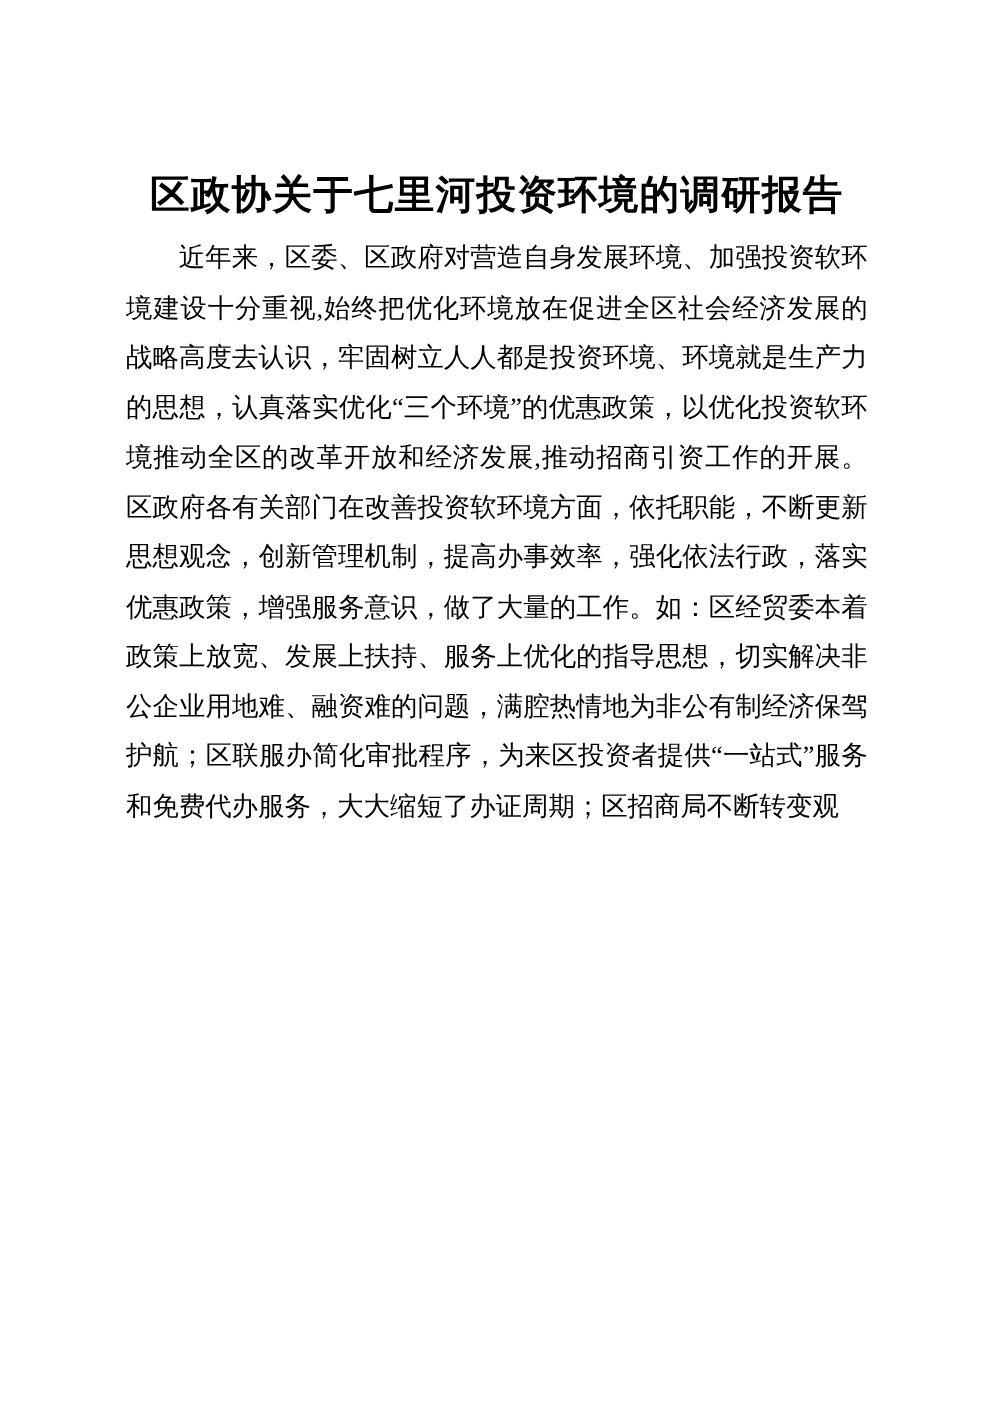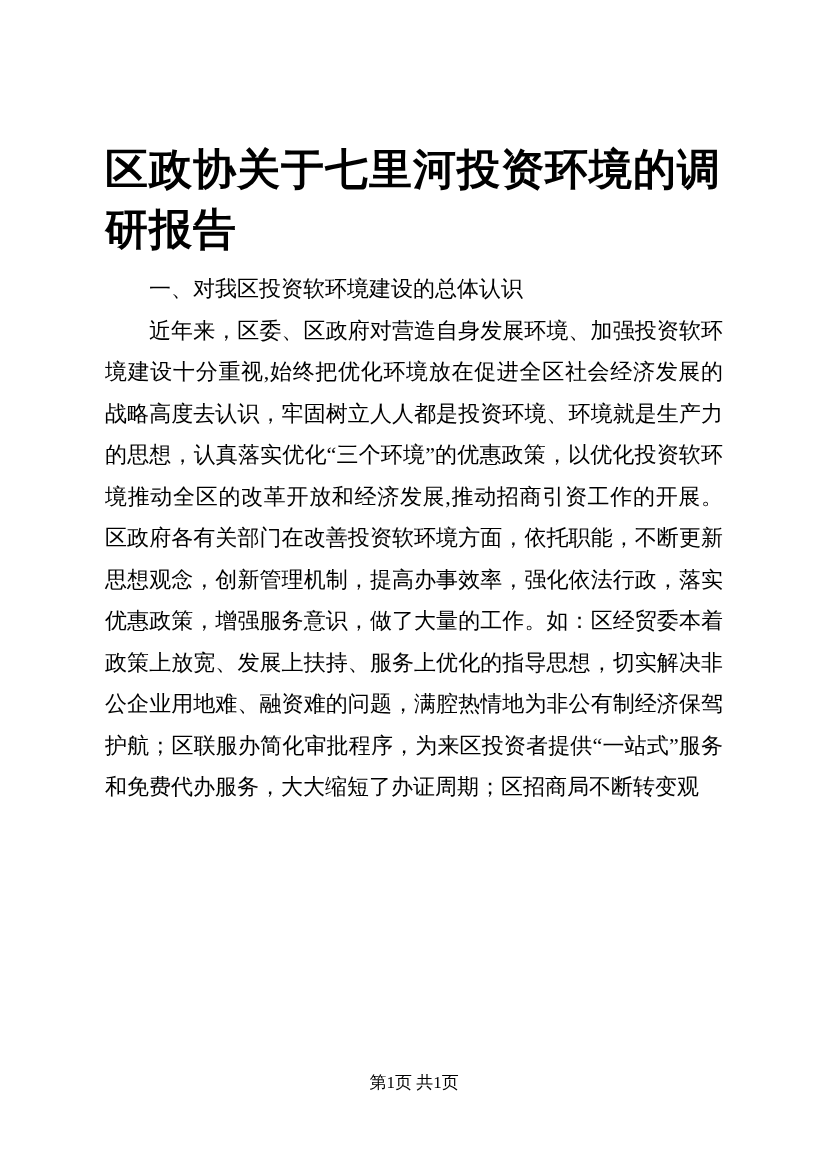--- a/index.html
+++ b/index.html
@@ -16,22 +16,23 @@
     font-family: "Liberation Serif", "DejaVu Serif", serif;
     color: #000000;
   }
   .content {
     position: absolute;
     left: 105px;
     top: 140px;
     width: 618px;
   }
   .doc-title {
-    font-size: 43px;
+    font-size: 33px;
     font-weight: bold;
+    text-align: center;
     margin: 0 0 8px 0;
     line-height: 1.4;
     letter-spacing: 1px;
   }
   .doc-para, .doc-heading {
     font-size: 22px;
     font-weight: normal;
     line-height: 41.5px;
     text-align: justify;
     text-indent: 2em;
@@ -47,17 +48,15 @@
     font-size: 17px;
     line-height: 24px;
   }
 </style>
 </head>
 <body>
 
 <div class="page">
   <div class="content">
     <h1 class="doc-title">区政协关于七里河投资环境的调研报告</h1>
-    <p class="doc-heading">一、对我区投资软环境建设的总体认识</p>
     <p class="doc-para">近年来，区委、区政府对营造自身发展环境、加强投资软环境建设十分重视,始终把优化环境放在促进全区社会经济发展的战略高度去认识，牢固树立人人都是投资环境、环境就是生产力的思想，认真落实优化“三个环境”的优惠政策，以优化投资软环境推动全区的改革开放和经济发展,推动招商引资工作的开展。区政府各有关部门在改善投资软环境方面，依托职能，不断更新思想观念，创新管理机制，提高办事效率，强化依法行政，落实优惠政策，增强服务意识，做了大量的工作。如：区经贸委本着政策上放宽、发展上扶持、服务上优化的指导思想，切实解决非公企业用地难、融资难的问题，满腔热情地为非公有制经济保驾护航；区联服办简化审批程序，为来区投资者提供“一站式”服务和免费代办服务，大大缩短了办证周期；区招商局不断转变观</p>
   </div>
-  <div class="page-footer">第1页 共1页</div>
 </div>
 
 </body></html>

